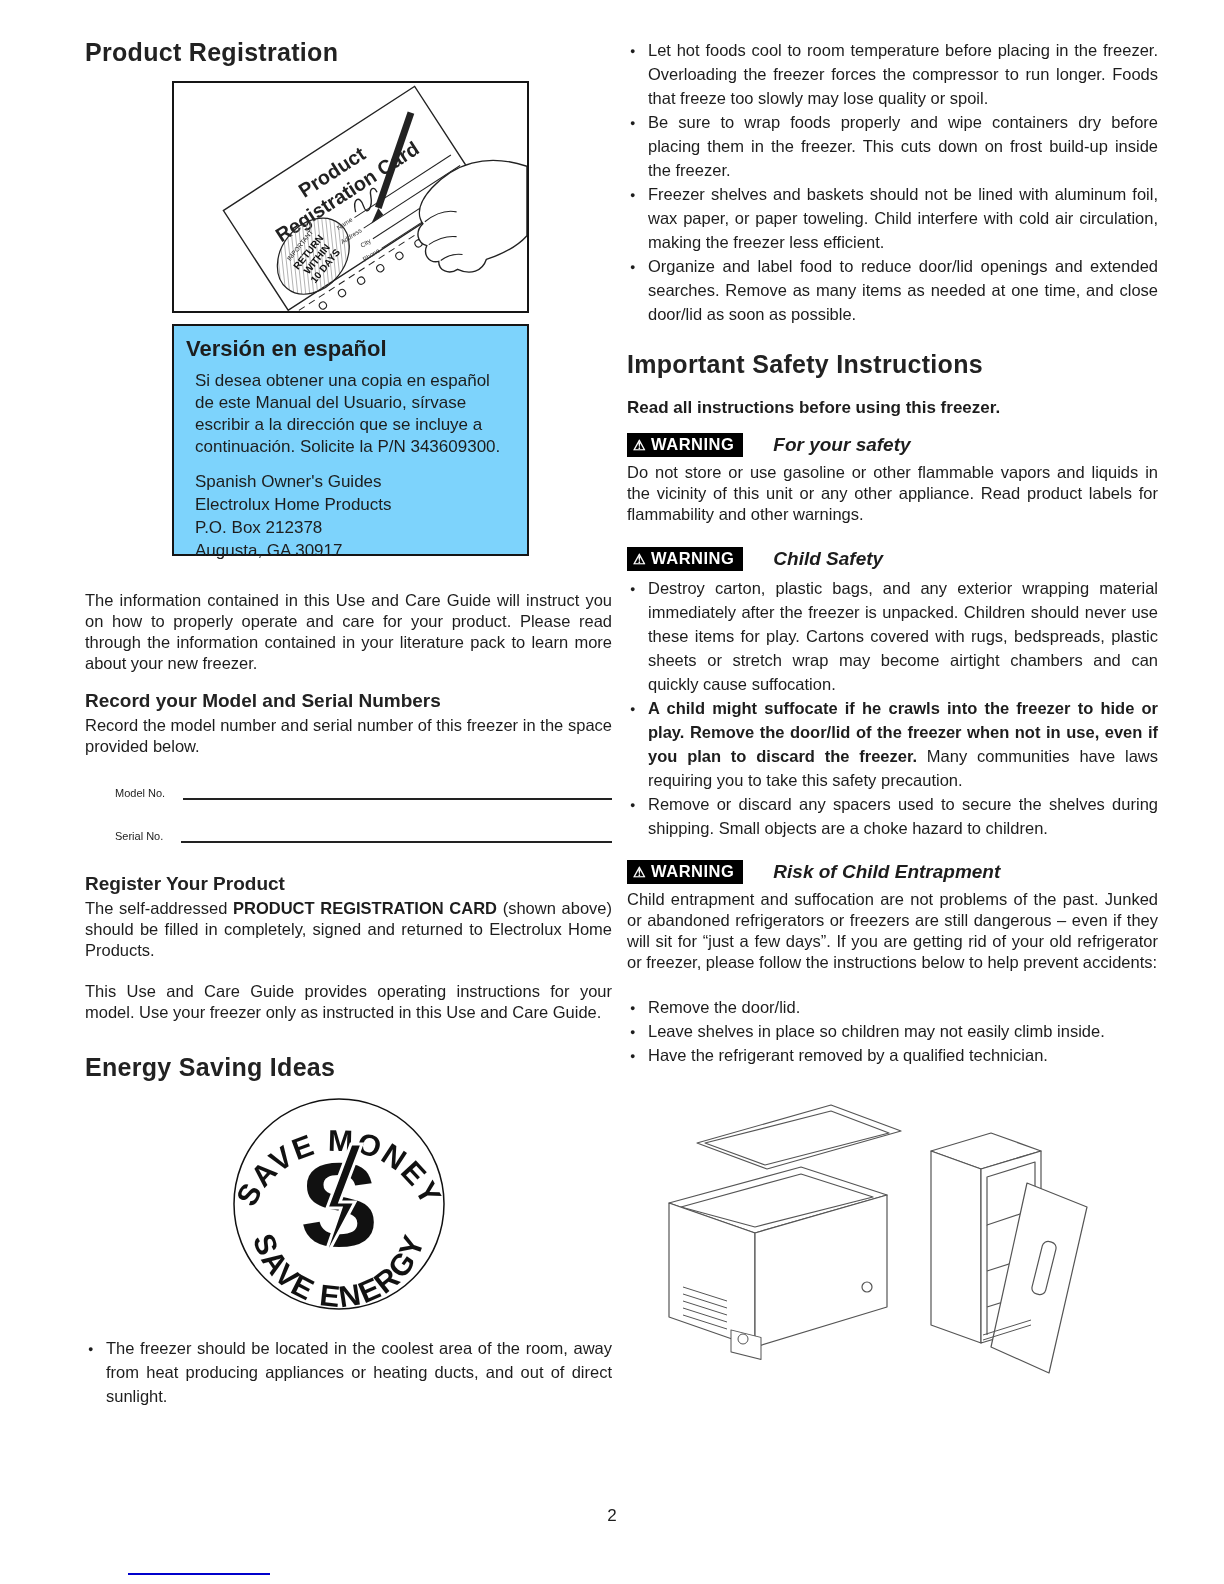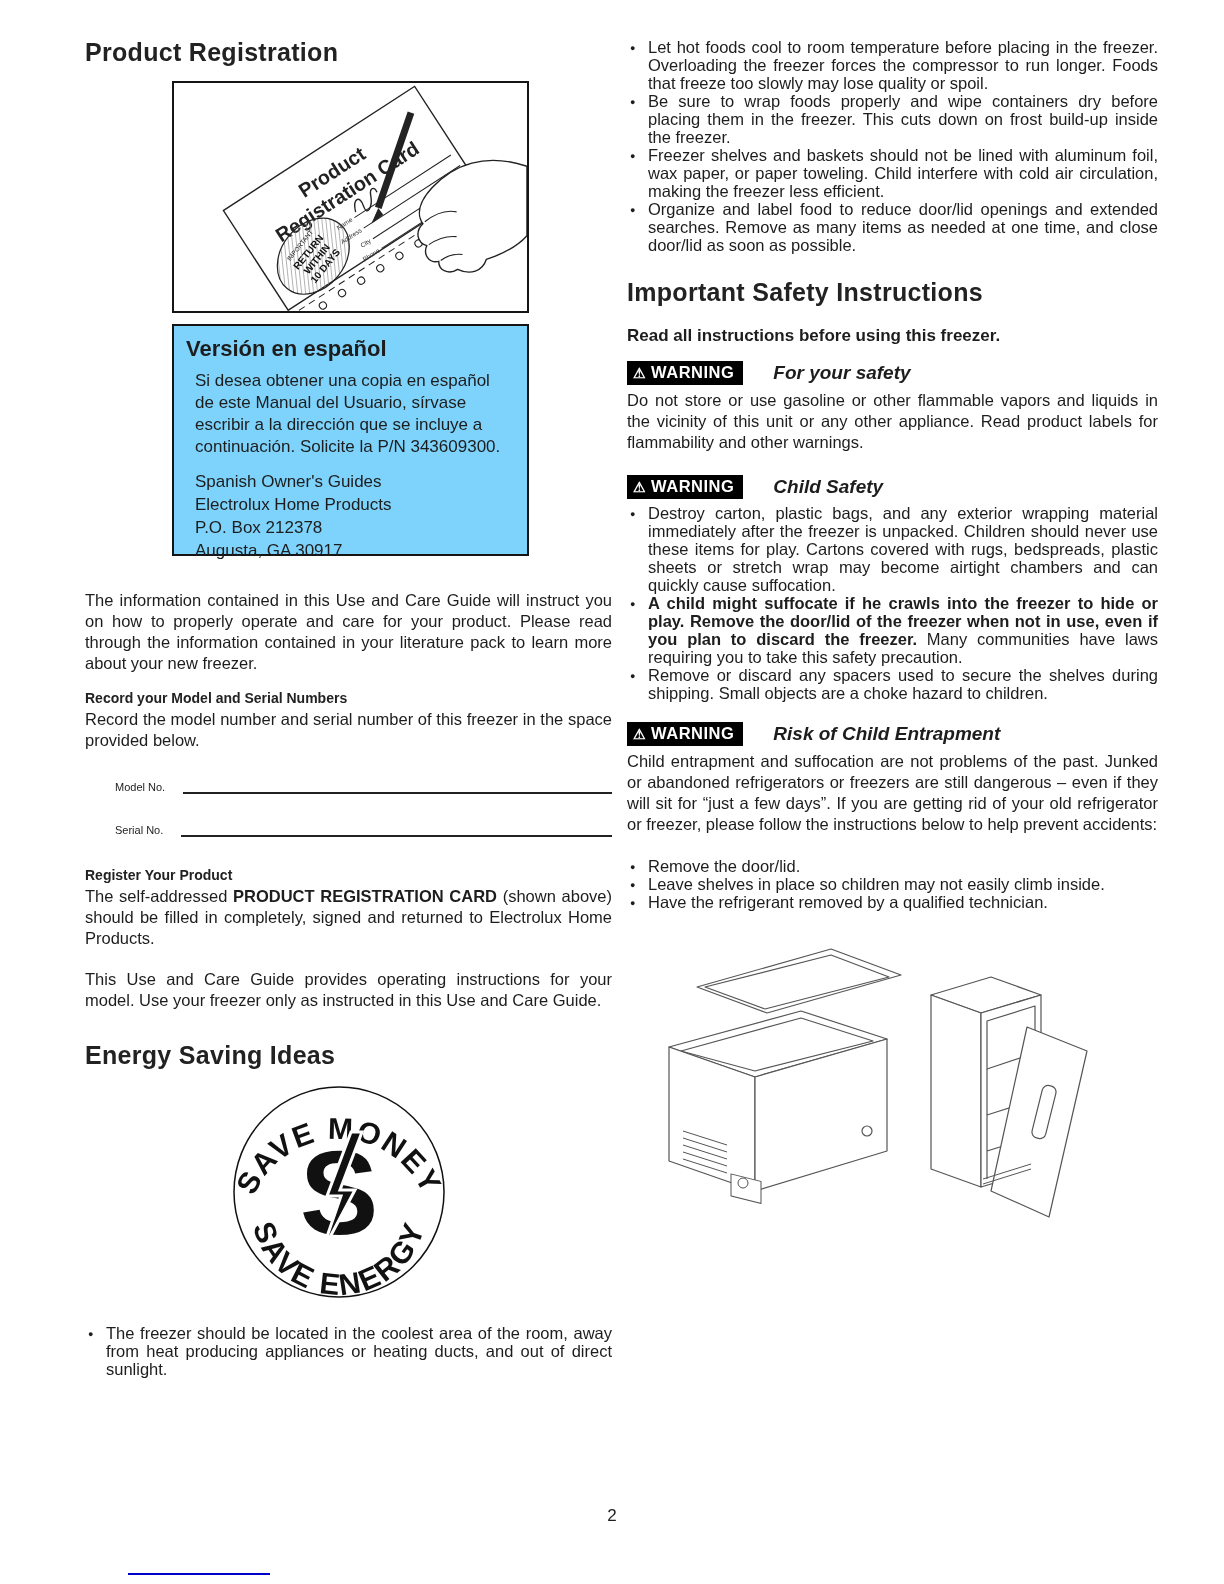--- a/index.html
+++ b/index.html
@@ -3,38 +3,38 @@
 <meta charset="utf-8">
 <style>
   html,body{margin:0;padding:0;background:#fff;}
   .page{position:relative;width:1224px;height:1584px;background:#fff;
         font-family:"Liberation Sans",sans-serif;color:#1d1d1d;overflow:hidden;}
   .col{position:absolute;top:38px;}
   .col-left{left:85px;width:527px;}
   .col-right{left:627px;width:531px;}
 
   h1.sec{font-size:25px;font-weight:bold;margin:0 0 14px;letter-spacing:.3px;color:#222;}
-  h3.sub{font-size:14px;font-weight:bold;margin:16px 0 3px;color:#222;}
+  h3.sub{font-size:19px;font-weight:bold;margin:16px 0 3px;color:#222;}
   p.body{font-size:16.5px;line-height:21px;margin:0 0 14px;text-align:justify;}
   .boldsub{font-size:17px;font-weight:bold;margin:19px 0 10px;}
 
   .img-box{box-sizing:border-box;width:357px;height:232px;margin:0 0 11px 87px;
            border:2px solid #151515;background:#fff;}
   .es-box{box-sizing:border-box;width:357px;height:232px;margin:0 0 34px 87px;
           border:2px solid #151515;padding:10px 14px 10px 12px;background:#7dd3fc;}
   .es-box h2{font-size:22px;font-weight:bold;margin:0 0 8px;}
   .es-box .esbody{font-size:17px;line-height:22px;margin:0 0 12px;padding-left:9px;}
   .es-box .addr{font-size:17px;line-height:23px;padding-left:9px;}
 
   .field{display:flex;align-items:flex-end;margin:30px 0 30px 30px;font-size:11px;}
   .field .lbl{white-space:nowrap;padding-bottom:1px;}
   .field .rule{flex:1;margin-left:18px;border-bottom:2px solid #222;height:1px;}
 
   ul.blist{list-style:none;margin:0 0 12px;padding:0;}
-  ul.blist li{position:relative;padding-left:21px;font-size:16.5px;line-height:18px;
+  ul.blist li{position:relative;padding-left:21px;font-size:16.5px;line-height:24px;
               text-align:justify;margin:0;}
   ul.blist li::before{content:"●";position:absolute;left:3px;top:1px;font-size:9px;}
 
   .warn-row{display:flex;align-items:center;gap:30px;margin:15px 0 5px;}
   .warn-badge{display:inline-flex;align-items:center;gap:5px;background:#000;color:#fff;
               font-weight:bold;font-size:16.5px;letter-spacing:.5px;padding:2px 9px 3px 6px;}
   .warn-tri{font-size:14px;line-height:1;}
   .warn-title{font-size:19px;font-weight:bold;font-style:italic;}
 
   .energy-logo{margin:14px 0 24px 146px;width:216px;height:216px;}

